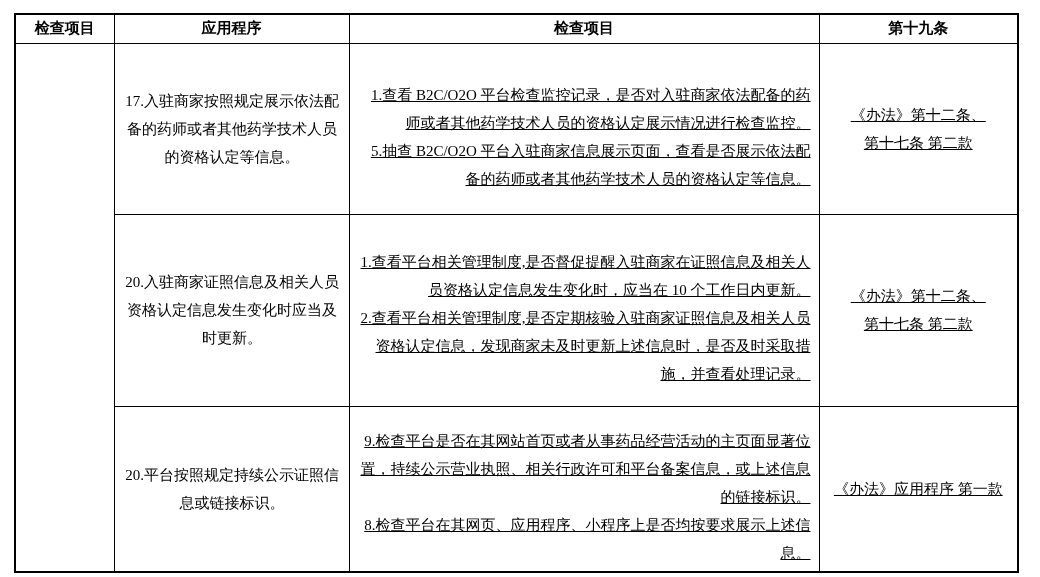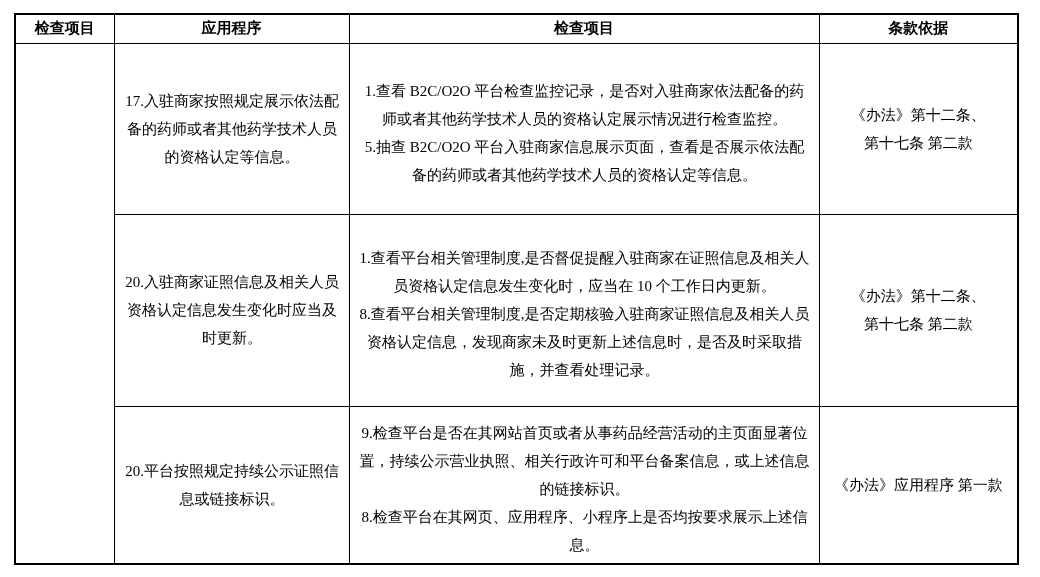--- a/index.html
+++ b/index.html
@@ -43,29 +43,31 @@
   tr.row-h-3 { height: 152px; }
   td.col-item {
     background: #ffffff;
   }
   td.col-point {
     padding: 4px 6px 4px 7px;
     text-align: center;
     line-height: 28px;
   }
   td.col-content {
-    padding: 12px 8px 4px 9px;
-    text-align: center;
+    padding: 20px 8px 4px 9px;
+    text-align: right;
     line-height: 28px;
+    text-decoration: underline;
   }
   td.col-basis {
     text-align: center;
     line-height: 28px;
     white-space: pre-line;
     padding: 12px 4px;
+    text-decoration: underline;
   }
   .content-item {
     line-height: 28px;
   }
 </style>
 </head>
 <body>
 
 <div class="page">
   <table class="checklist">
@@ -73,39 +75,39 @@
       <col style="width:99px">
       <col style="width:235px">
       <col style="width:470px">
       <col style="width:199px">
     </colgroup>
     <thead>
       <tr>
         <th>检查项目</th>
         <th>应用程序</th>
         <th>检查项目</th>
-        <th>条款依据</th>
+        <th>第十九条</th>
       </tr>
     </thead>
     <tbody>
       <tr class="row-h-1">
         <td class="col-item" rowspan="3"></td>
         <td class="col-point">17.入驻商家按照规定展示依法配备的药师或者其他药学技术人员的资格认定等信息。</td>
         <td class="col-content">
           <div class="content-item">1.查看 B2C/O2O 平台检查监控记录，是否对入驻商家依法配备的药师或者其他药学技术人员的资格认定展示情况进行检查监控。</div>
           <div class="content-item">5.抽查 B2C/O2O 平台入驻商家信息展示页面，查看是否展示依法配备的药师或者其他药学技术人员的资格认定等信息。</div>
         </td>
         <td class="col-basis">《办法》第十二条、
 第十七条 第二款</td>
       </tr>
       <tr class="row-h-2">
         <td class="col-point">20.入驻商家证照信息及相关人员资格认定信息发生变化时应当及时更新。</td>
         <td class="col-content">
           <div class="content-item">1.查看平台相关管理制度,是否督促提醒入驻商家在证照信息及相关人员资格认定信息发生变化时，应当在 10 个工作日内更新。</div>
-          <div class="content-item">8.查看平台相关管理制度,是否定期核验入驻商家证照信息及相关人员资格认定信息，发现商家未及时更新上述信息时，是否及时采取措施，并查看处理记录。</div>
+          <div class="content-item">2.查看平台相关管理制度,是否定期核验入驻商家证照信息及相关人员资格认定信息，发现商家未及时更新上述信息时，是否及时采取措施，并查看处理记录。</div>
         </td>
         <td class="col-basis">《办法》第十二条、
 第十七条 第二款</td>
       </tr>
       <tr class="row-h-3">
         <td class="col-point">20.平台按照规定持续公示证照信息或链接标识。</td>
         <td class="col-content">
           <div class="content-item">9.检查平台是否在其网站首页或者从事药品经营活动的主页面显著位置，持续公示营业执照、相关行政许可和平台备案信息，或上述信息的链接标识。</div>
           <div class="content-item">8.检查平台在其网页、应用程序、小程序上是否均按要求展示上述信息。</div>
         </td>

